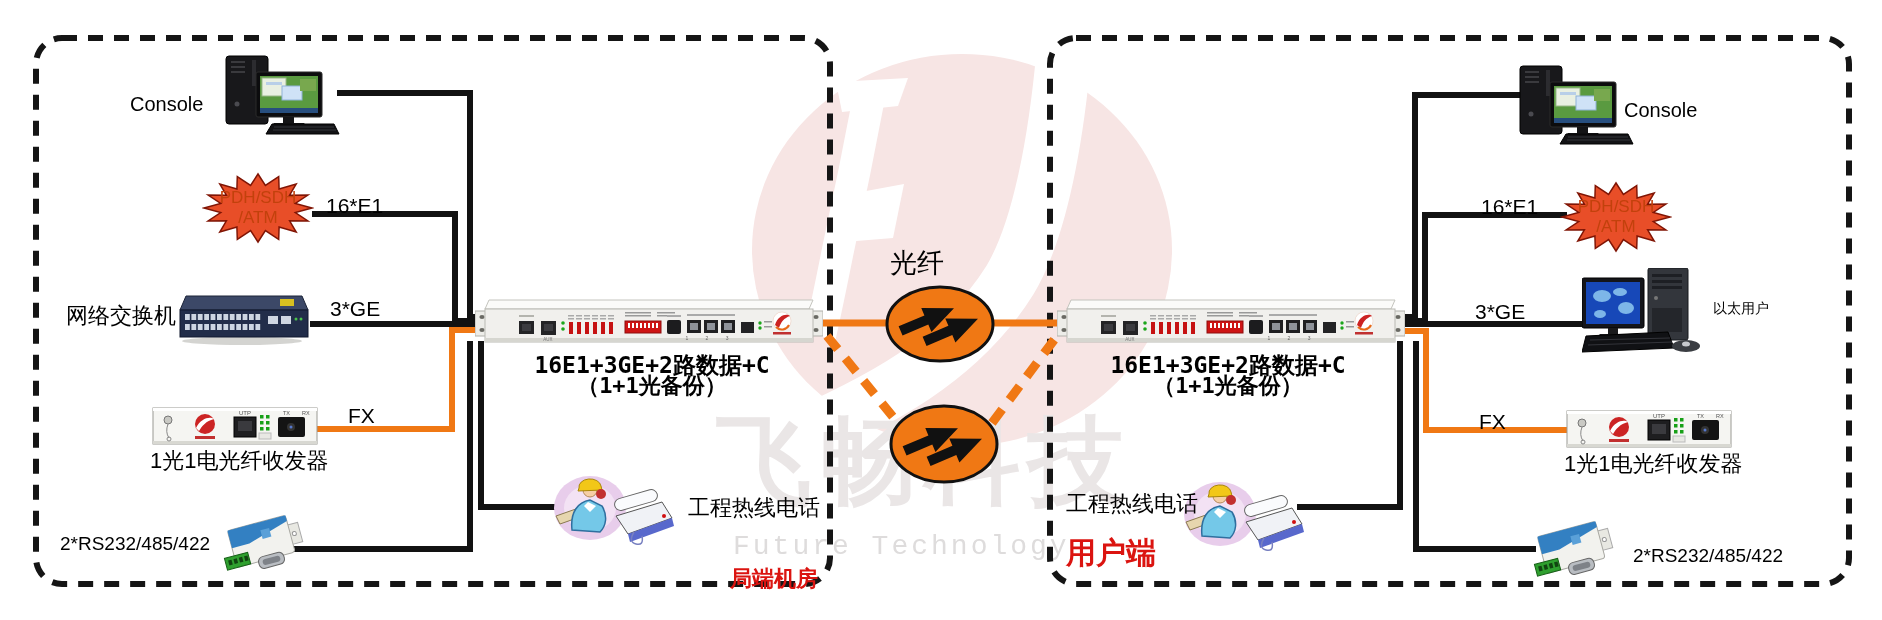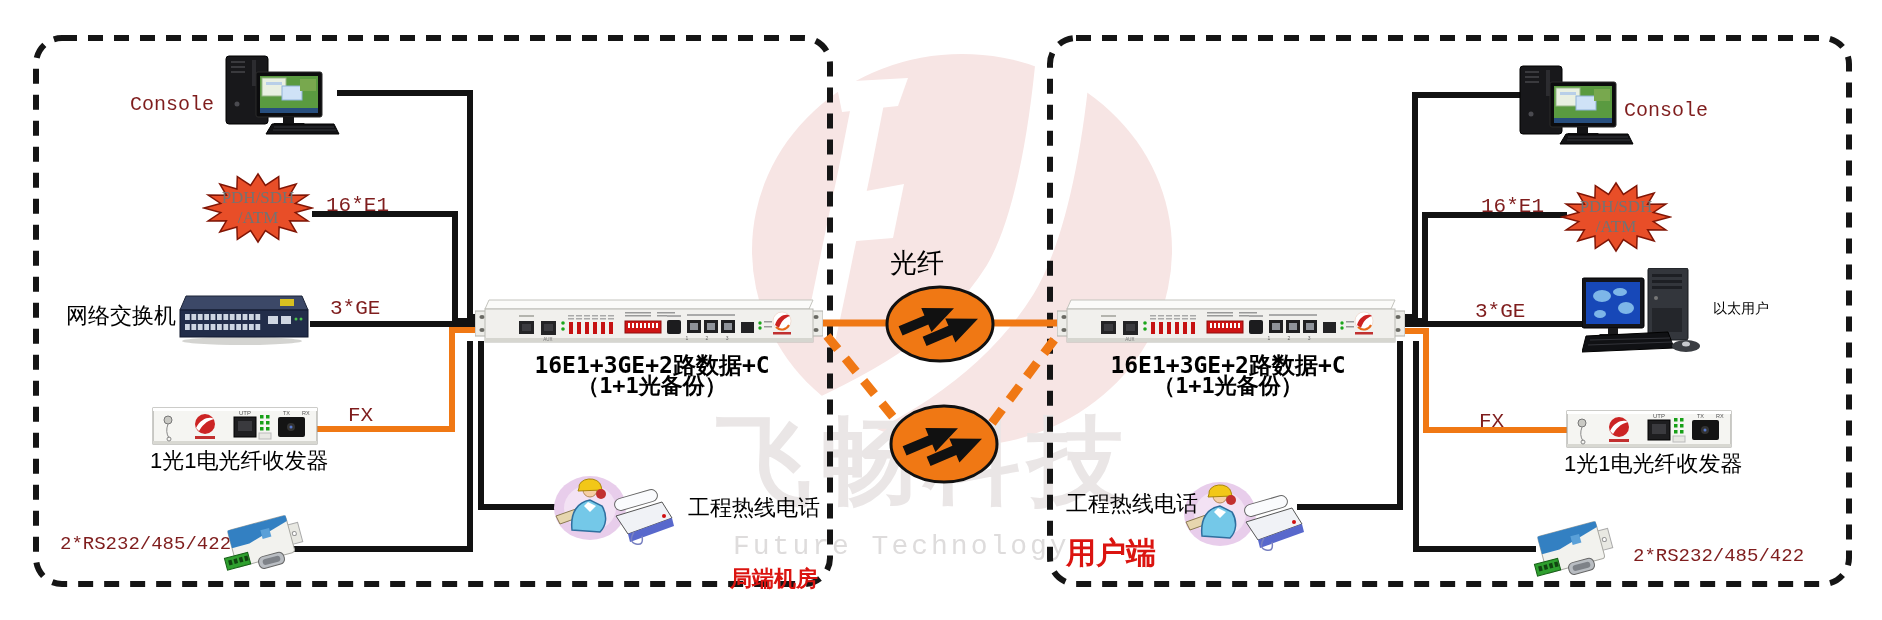--- a/index.html
+++ b/index.html
@@ -1,23 +1,23 @@
 <!DOCTYPE html>
 <html><head>
 <meta charset="utf-8">
 <style>
   html,body{margin:0;padding:0;background:#fff;}
   #canvas{position:relative;width:1882px;height:620px;background:#fff;overflow:hidden;
           font-family:"Liberation Sans",sans-serif;}
   .abs{position:absolute;}
   svg.abs{display:block;}
-  .mono{font-family:Liberation Mono, monospace;color:#7f1d1d;}
+  .mono{font-family:Liberation Sans, sans-serif;color:#000000;}
   .cjk{font-family:"Liberation Sans",sans-serif;color:#000;}
   .lbl{white-space:nowrap;}
-  .burst-text{color:#737373;text-align:center;font-size:17px;line-height:20px;font-family:Liberation Serif, serif;}
+  .burst-text{color:#c2410c;text-align:center;font-size:17px;line-height:20px;font-family:Liberation Sans, sans-serif;}
   .rack-label{text-align:center;font-weight:bold;color:#000;font-family:"DejaVu Sans Mono","Liberation Sans",sans-serif;}
   .red{color:#DB1410;}
   .wm-cn{font-size:96px;font-weight:bold;color:#eae6e6;letter-spacing:8px;font-family:"Liberation Sans",sans-serif;}
   .wm-en{font-size:28px;color:#dedcdc;letter-spacing:3px;font-family:Liberation Mono, monospace;}
 </style>
 </head>
 <body>
 
 <div id="canvas">
 

